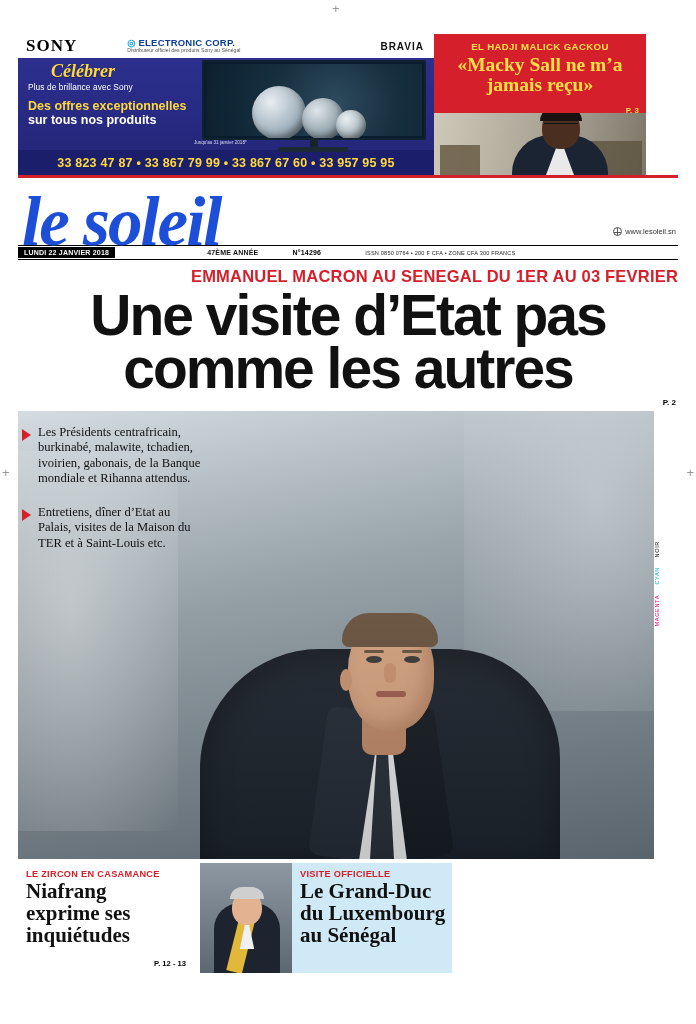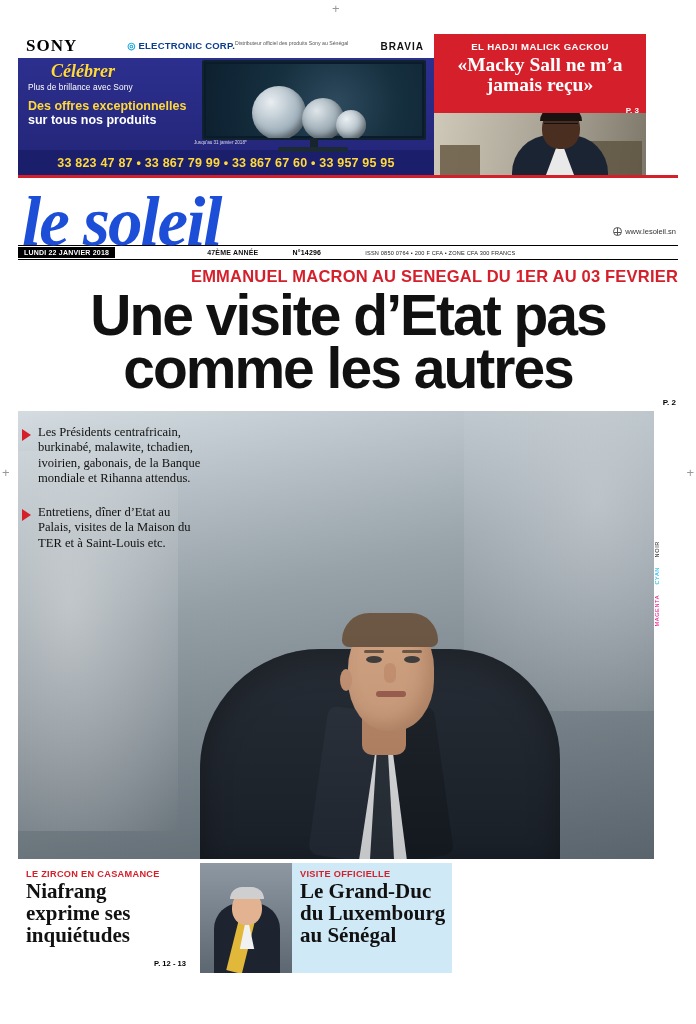--- a/index.html
+++ b/index.html
@@ -33,21 +33,21 @@
   .ad-head {
     height: 24px; background: #ffffff; display: flex; align-items: center;
     padding: 0 8px; position: relative;
   }
   .ad-sony {
     font-family: "Liberation Serif", serif; font-weight: bold; font-size: 17px;
     letter-spacing: 1px; color: #000;
   }
   .ad-elec {
     margin-left: 50px; font-size: 8.5px; font-weight: bold; color: #0b3d91;
-    display: flex; flex-direction: row; line-height: 1.15;
+    display: flex; flex-direction: column; line-height: 1.15;
   }
   .ad-elec .e1 { font-size: 9.5px; letter-spacing: .2px; }
   .ad-elec .e1 span.c { color: #0aa3dd; }
   .ad-elec .e2 { font-size: 5.2px; color: #555; font-weight: normal; }
   .ad-bravia {
     position: absolute; right: 10px; top: 3px; text-align: right;
     line-height: 1.05;
   }
   .ad-bravia .b1 { font-size: 10px; font-weight: bold; letter-spacing: 1px; color:#111; }
   .ad-bravia .b2 { font-size: 5.5px; letter-spacing: 2px; color:#555; }
@@ -98,21 +98,21 @@
     position: absolute; right: 86px; bottom: -2px; width: 70px; height: 5px;
     background: #1b2a34; border-radius: 2px;
   }
   .ad-phones {
     height: 25px; background: #1b1f6b; color: #ffd83b; display: flex;
     align-items: center; justify-content: center; font-size: 12.5px; font-weight: bold;
     letter-spacing: .2px;
   }
 
   
-  .gackou { width: 212px; height: 141px; background: #d5202b; position: relative; color: #ffffff; }
+  .gackou { width: 212px; height: 141px; background: #d5202b; position: relative; color: #fde047; }
   .gackou-kicker {
     font-size: 9.6px; font-weight: bold; letter-spacing: .4px; text-align: center;
     padding: 7px 4px 2px;
   }
   .gackou-title {
     font-family: "Liberation Serif", serif; font-weight: bold; font-size: 19.5px;
     line-height: 1.02; padding: 1px 8px 0; text-align: center;
   }
   .gackou-page {
     position: absolute; right: 7px; top: 72px; font-size: 8px; font-weight: bold;

